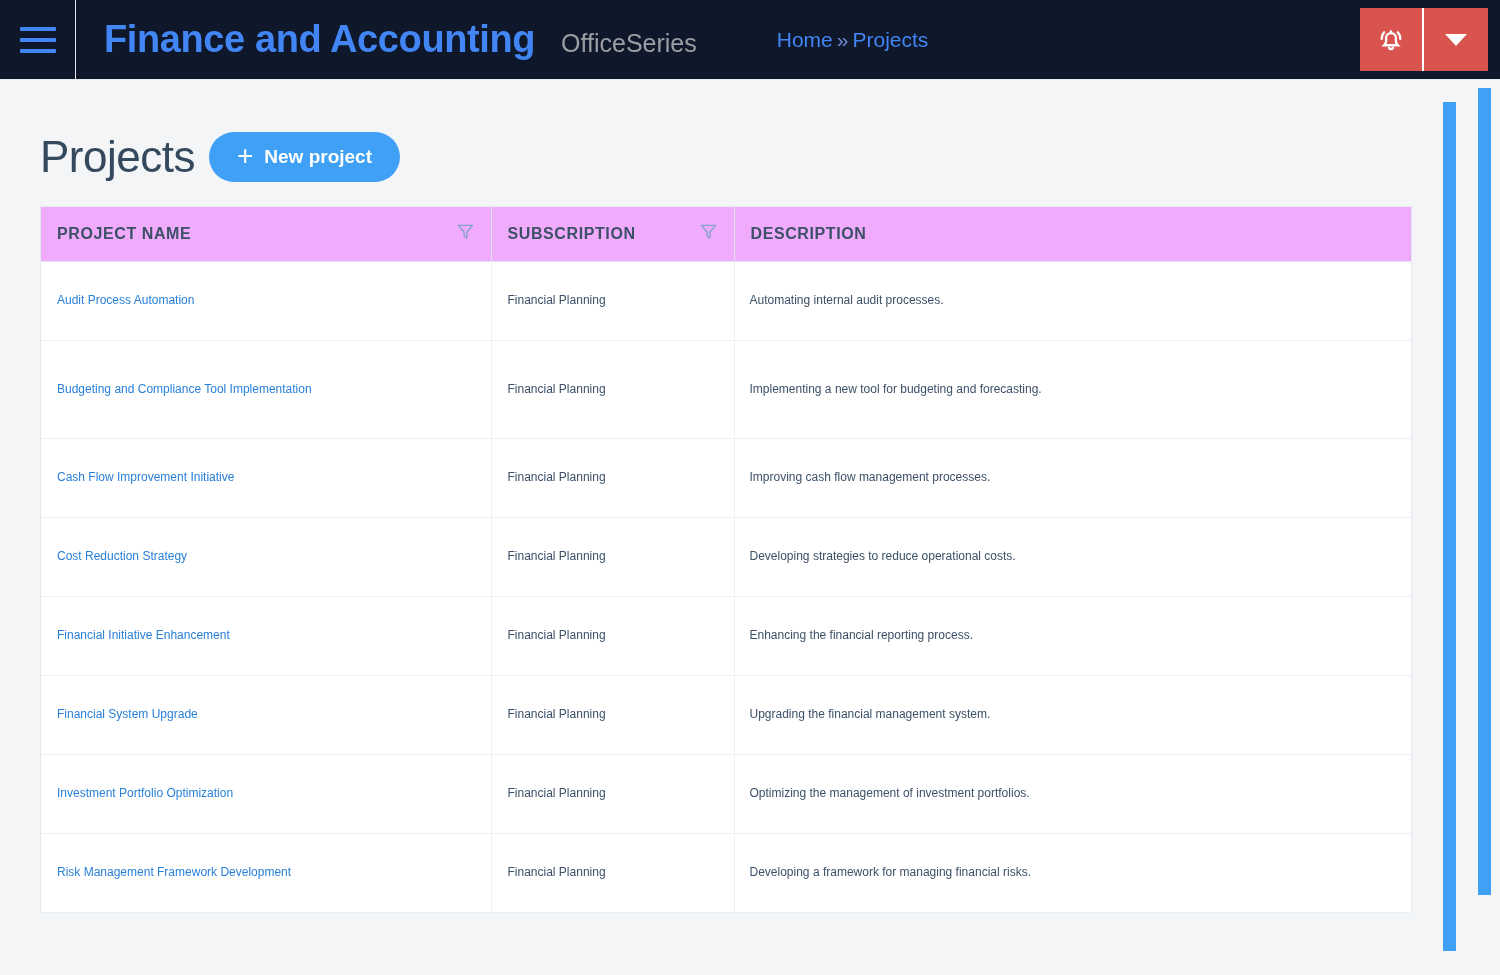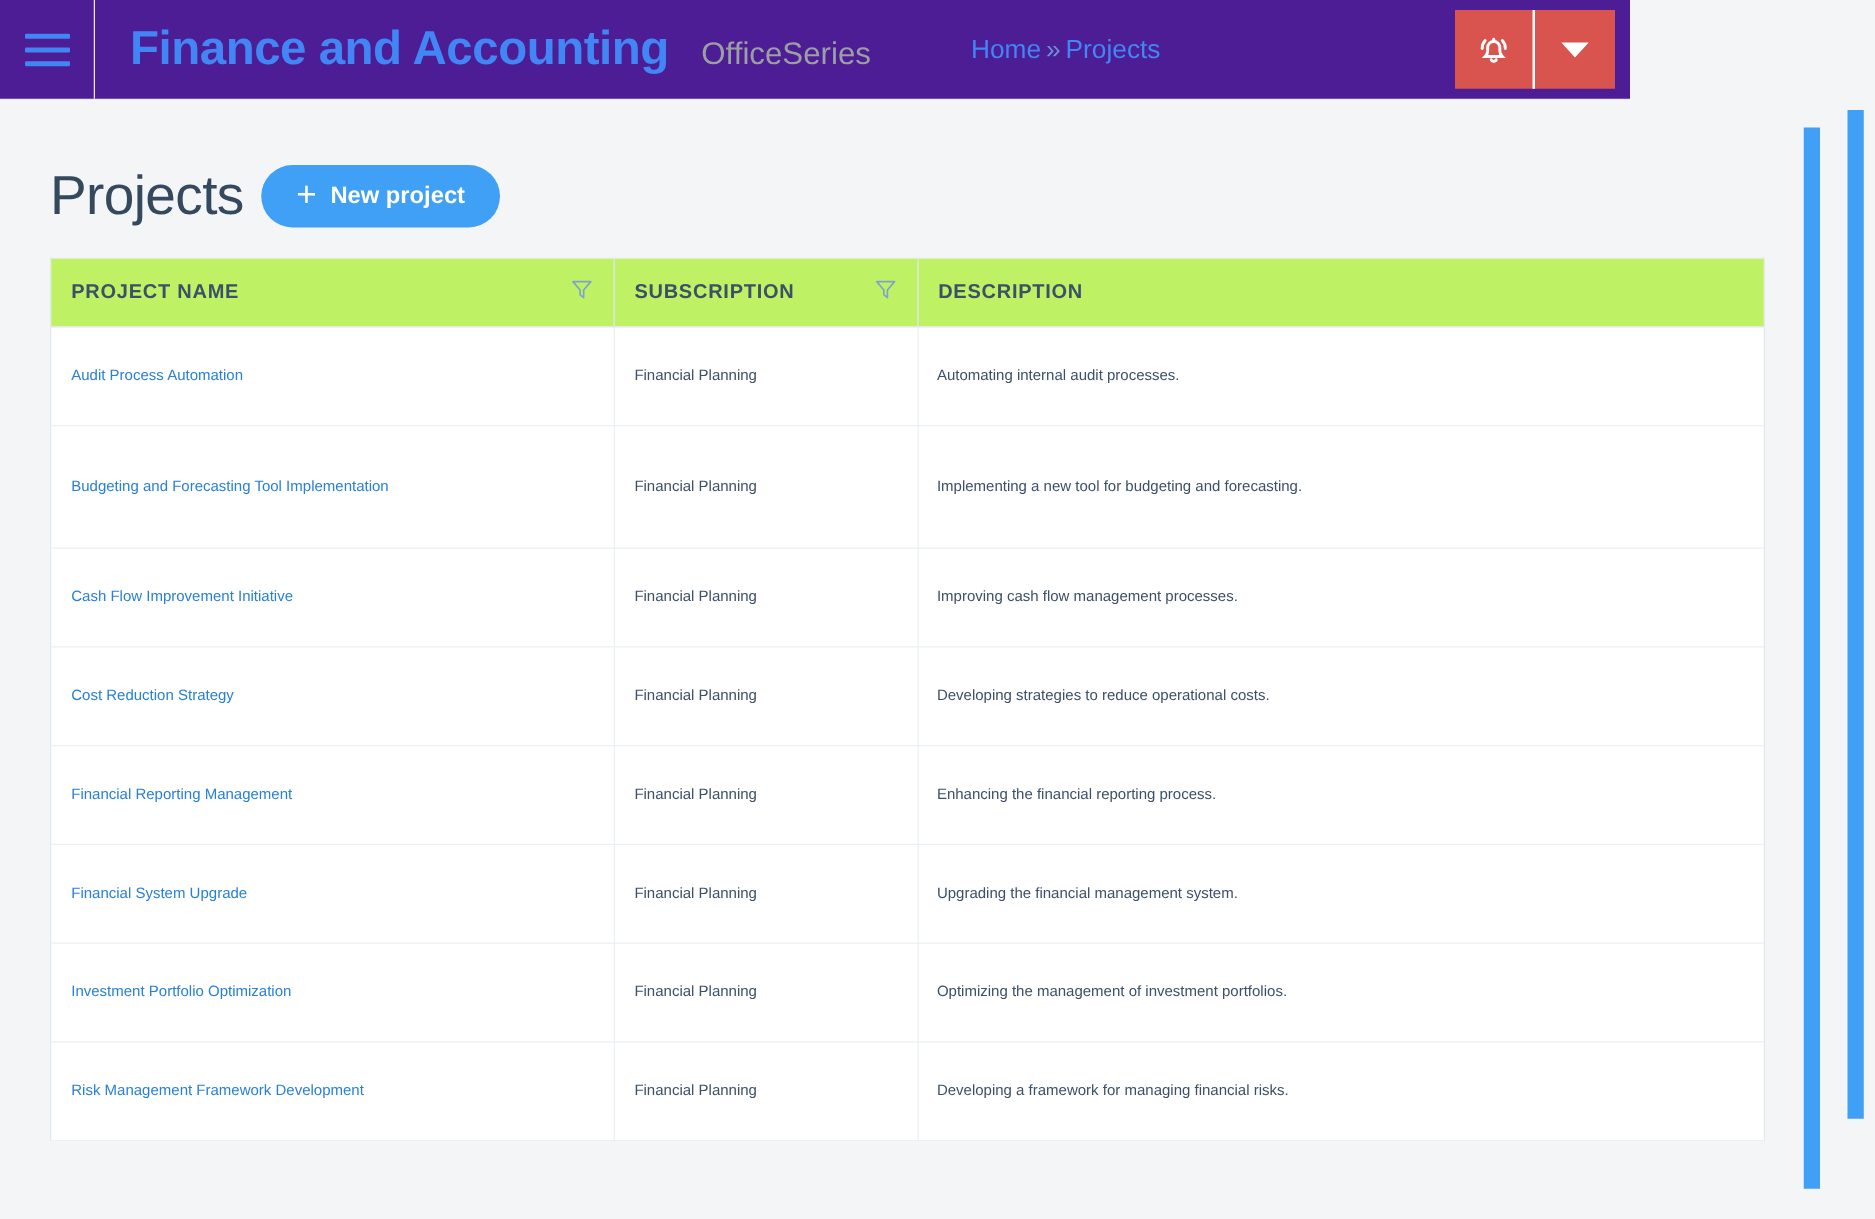--- a/index.html
+++ b/index.html
@@ -14,23 +14,23 @@
     font-family: "Liberation Sans", sans-serif;
     background: #f4f5f7;
     color: #34495e;
     position: relative;
   }
 
   
   #topbar {
     position: absolute;
     top: 0; left: 0;
-    width: 1304px;
+    width: 1500px;
     height: 80px;
-    background: #4c1d95;
+    background: #0f172a;
     border-bottom: 1px solid #e8eaee;
     display: flex;
     align-items: center;
   }
 
   #hamburger {
     width: 76px;
     height: 79px;
     display: flex;
     flex-direction: column;
@@ -152,21 +152,21 @@
     background: #ffffff;
     border: 1px solid #e3e7ee;
     border-bottom: none;
   }
   table {
     width: 100%;
     border-collapse: collapse;
     table-layout: fixed;
   }
   thead th {
-    background: #bef264;
+    background: #f0abfc;
     height: 54px;
     font-size: 16px;
     font-weight: bold;
     letter-spacing: 0.6px;
     color: #3c5068;
     text-align: left;
     padding: 0 16px;
     border-bottom: 1px solid #dde3ea;
     border-right: 1px solid #dde3ea;
     vertical-align: middle;
@@ -301,36 +301,36 @@
           </th>
         </tr>
       </thead>
       <tbody id="table-body">
           <tr>
             <td class="name"><a>Audit Process Automation</a></td>
             <td>Financial Planning</td>
             <td>Automating internal audit processes.</td>
           </tr>
           <tr class="tall">
-            <td class="name"><a>Budgeting and Forecasting Tool Implementation</a></td>
+            <td class="name"><a>Budgeting and Compliance Tool Implementation</a></td>
             <td>Financial Planning</td>
             <td>Implementing a new tool for budgeting and forecasting.</td>
           </tr>
           <tr>
             <td class="name"><a>Cash Flow Improvement Initiative</a></td>
             <td>Financial Planning</td>
             <td>Improving cash flow management processes.</td>
           </tr>
           <tr>
             <td class="name"><a>Cost Reduction Strategy</a></td>
             <td>Financial Planning</td>
             <td>Developing strategies to reduce operational costs.</td>
           </tr>
           <tr>
-            <td class="name"><a>Financial Reporting Management</a></td>
+            <td class="name"><a>Financial Initiative Enhancement</a></td>
             <td>Financial Planning</td>
             <td>Enhancing the financial reporting process.</td>
           </tr>
           <tr>
             <td class="name"><a>Financial System Upgrade</a></td>
             <td>Financial Planning</td>
             <td>Upgrading the financial management system.</td>
           </tr>
           <tr>
             <td class="name"><a>Investment Portfolio Optimization</a></td>

